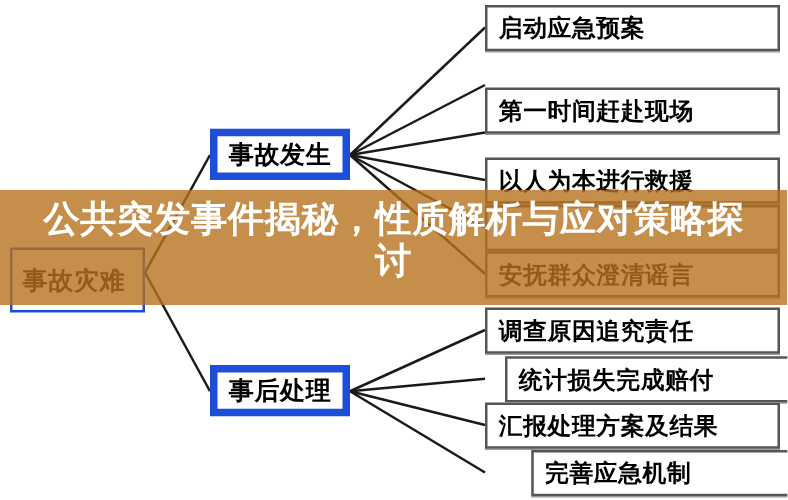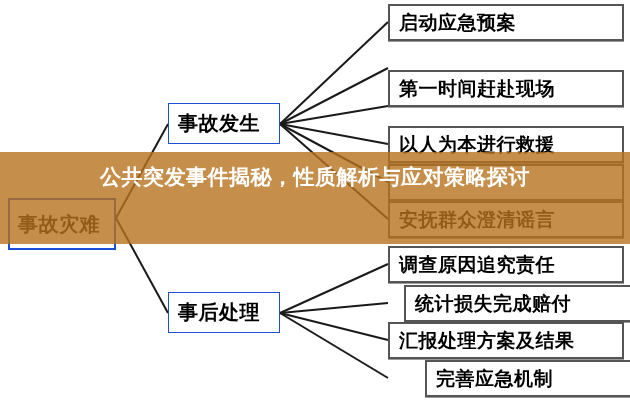--- a/index.html
+++ b/index.html
@@ -25,21 +25,21 @@
   #connectors {
     position: absolute;
     left: 0; top: 0;
     width: 630px; height: 400px;
   }
 
   .node {
     position: absolute;
     box-sizing: border-box;
     background: #ffffff;
-    border: 1px solid #1d4ed8;
+    border: 6px solid #1d4ed8;
     color: #000000;
     font-weight: bold;
     display: flex;
     align-items: center;
     white-space: nowrap;
     letter-spacing: 0.5px;
   }
 
   
   .node.root {
@@ -95,21 +95,21 @@
     pointer-events: none;
   }
   #overlay-title {
     position: absolute;
     left: 0;
     top: 160px;
     width: 630px;
     text-align: center;
     color: #ffffff;
     font-weight: bold;
-    font-size: 21px;
+    font-size: 29px;
     line-height: 33px;
     letter-spacing: 0.5px;
     pointer-events: none;
     padding: 0 30px;
     box-sizing: border-box;
   }
 </style>
 </head>
 <body>
 

